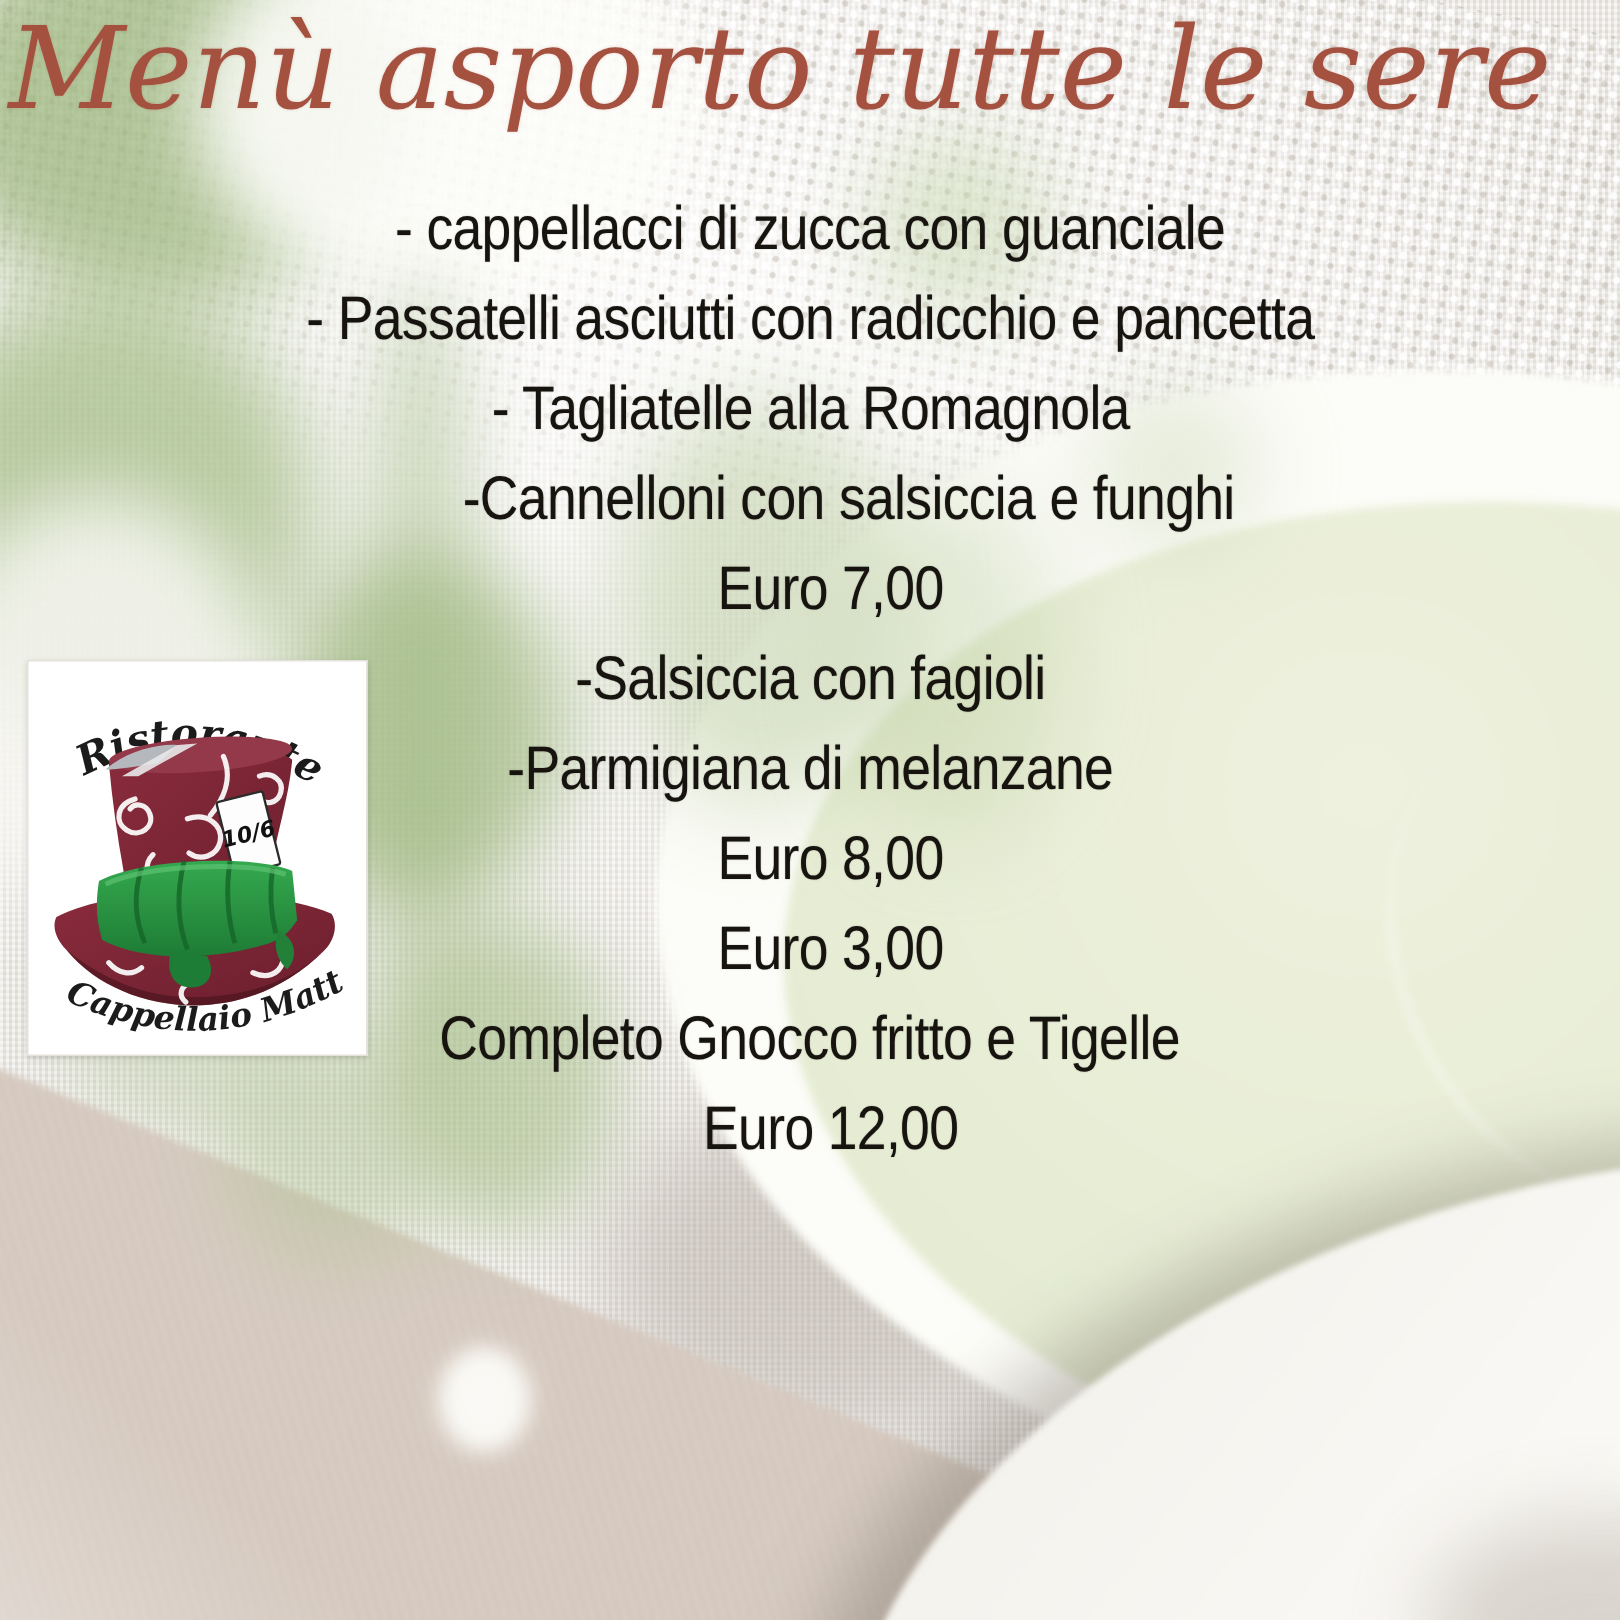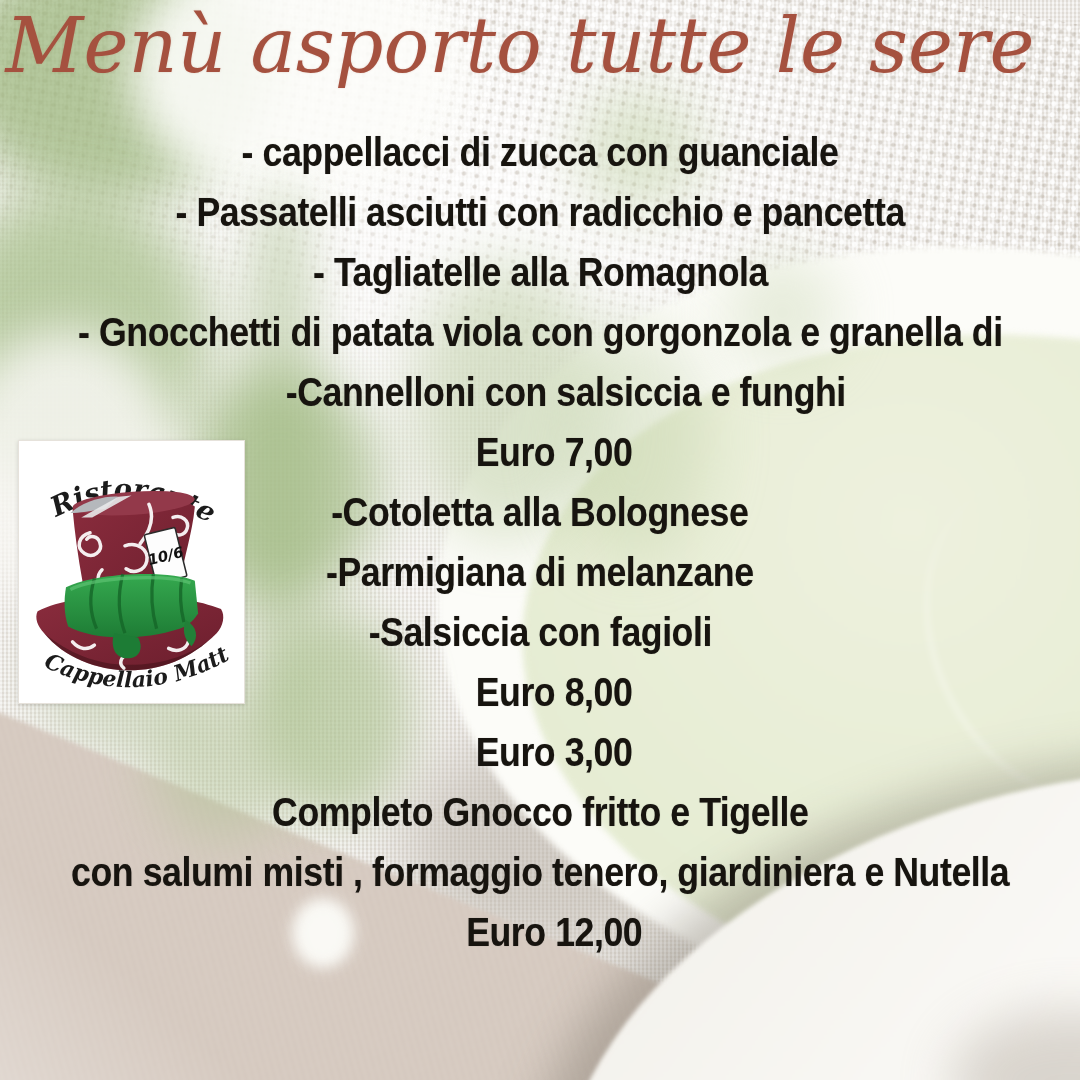--- a/index.html
+++ b/index.html
@@ -64,21 +64,21 @@
   .title{
     position:absolute;left:0;right:40px;top:-8px;height:110px;
     text-align:center;
     font:italic 400 76px/108px "DejaVu Serif", serif;
     color:#a5513f;white-space:nowrap;
     text-shadow:0 0 2px rgba(165,81,63,.25);
   }
   
   .menu{position:absolute;left:0;right:0;top:122px;}
   .menu-line{height:60px;line-height:60px;text-align:center;white-space:nowrap;
-    font-weight:700;font-size:41px;color:#17140f;letter-spacing:-.5px;
+    font-weight:400;font-size:41px;color:#17140f;letter-spacing:-.5px;
     text-shadow:0 0 1px rgba(0,0,0,.35);}
   .menu-line .lt{display:inline-block;transform:scaleX(.87);transform-origin:50% 50%;}
   .menu-line.price{transform:translateX(14px);}
   .menu-line.shift-r{transform:translateX(26px);}
 </style>
 </head>
 <body>
 
 <div class="poster">
 
@@ -170,26 +170,23 @@
       </text>
     </svg>
   </div>
 
   <div class="title">Menù asporto tutte le sere</div>
 
   <div class="menu">
     <div class="menu-line"><span class="lt">- cappellacci di zucca con guanciale</span></div>
     <div class="menu-line"><span class="lt">- Passatelli asciutti con radicchio e pancetta</span></div>
     <div class="menu-line"><span class="lt">- Tagliatelle alla Romagnola</span></div>
-    <div class="menu-line"><span class="lt">- Gnocchetti di patata viola con gorgonzola e granella di</span></div>
     <div class="menu-line shift-r"><span class="lt">-Cannelloni con salsiccia e funghi</span></div>
     <div class="menu-line price"><span class="lt">Euro 7,00</span></div>
-    <div class="menu-line"><span class="lt">-Cotoletta alla Bolognese</span></div>
+    <div class="menu-line"><span class="lt">-Salsiccia con fagioli</span></div>
     <div class="menu-line"><span class="lt">-Parmigiana di melanzane</span></div>
-    <div class="menu-line"><span class="lt">-Salsiccia con fagioli</span></div>
     <div class="menu-line price"><span class="lt">Euro 8,00</span></div>
     <div class="menu-line price"><span class="lt">Euro 3,00</span></div>
     <div class="menu-line"><span class="lt">Completo Gnocco fritto e Tigelle</span></div>
-    <div class="menu-line"><span class="lt">con salumi misti , formaggio tenero, giardiniera e Nutella</span></div>
     <div class="menu-line price"><span class="lt">Euro 12,00</span></div>
   </div>
 
 </div>
 
 </body></html>

